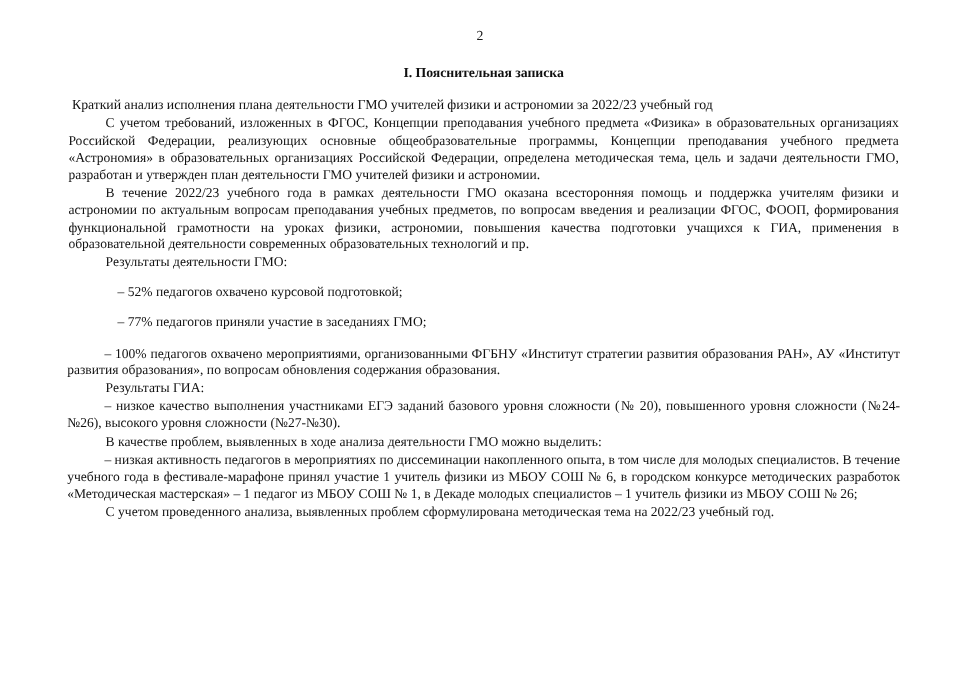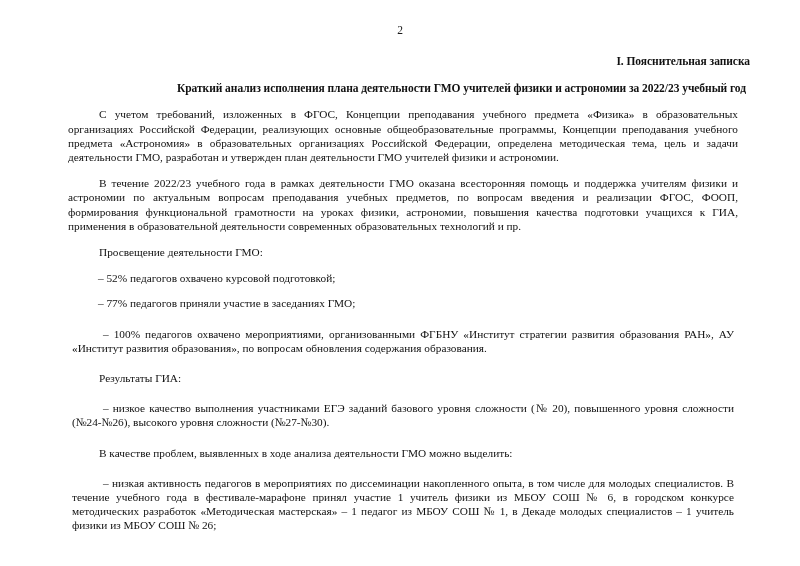--- a/index.html
+++ b/index.html
@@ -36,44 +36,44 @@
     left: 56px;
     width: 694px;
     font-size: 11.3px;
     line-height: 14.2px;
     text-align: justify;
     text-justify: inter-word;
     color: #111111;
   }
   .section-title {
     font-weight: bold;
-    text-align: right;
+    text-align: center;
     margin: 0 0 0 0;
     font-size: 11.5px;
     line-height: 14.2px;
     letter-spacing: -0.05px;
   }
   .spacer-sm { height: 13px; }
   .heading-center {
-    font-weight: bold;
-    text-align: right;
+    font-weight: normal;
+    text-align: left;
     font-size: 11.5px;
     line-height: 14.2px;
     margin: 0;
     letter-spacing: -0.05px;
     padding: 0 4px;
   }
   p.para {
-    margin: 12px;
+    margin: 1px;
     text-indent: 31px;
     text-align: justify;
     text-justify: inter-word;
   }
   p.dash-item {
-    margin: 16px;
+    margin: 0;
     text-indent: 31px;
     text-align: justify;
     text-justify: inter-word;
   }
   p.dash-item-left {
     margin: 11px;
     text-indent: 31px;
     text-align: left;
   }
 </style>
@@ -90,29 +90,30 @@
 
     <div class="spacer-sm"></div>
 
     <div class="heading-center">Краткий анализ исполнения плана деятельности ГМО учителей физики и астрономии за 2022/23 учебный год</div>
 
     <p class="para">С учетом требований, изложенных в ФГОС, Концепции преподавания учебного предмета «Физика» в образовательных организациях Российской Федерации, реализующих основные общеобразовательные программы, Концепции преподавания учебного предмета «Астрономия» в образовательных организациях Российской Федерации, определена методическая тема, цель и задачи деятельности ГМО, разработан и утвержден план деятельности ГМО учителей физики и астрономии.</p>
 
     <p class="para">В течение 2022/23 учебного года в рамках деятельности ГМО оказана всесторонняя помощь и поддержка учителям физики и астрономии по актуальным вопросам преподавания учебных предметов, по вопросам введения и реализации ФГОС, ФООП, формирования функциональной грамотности на уроках физики, астрономии, повышения качества подготовки учащихся к ГИА, применения в образовательной деятельности современных образовательных технологий и пр.</p>
 
 
-    <p class="para">Просвещение деятельности ГМО:</p>
+    <p class="para">Результаты деятельности ГМО:</p>
 
     <p class="dash-item-left">– 52% педагогов охвачено курсовой подготовкой;</p>
     <p class="dash-item-left">– 77% педагогов приняли участие в заседаниях ГМО;</p>
     <p class="dash-item">– 100% педагогов охвачено мероприятиями, организованными ФГБНУ «Институт стратегии развития образования РАН», АУ «Институт развития образования», по вопросам обновления содержания образования.</p>
 
     <p class="para">Результаты ГИА:</p>
 
     <p class="dash-item">– низкое качество выполнения участниками ЕГЭ заданий базового уровня сложности (№ 20), повышенного уровня сложности (№24-№26), высокого уровня сложности (№27-№30).</p>
 
     <p class="para">В качестве проблем, выявленных в ходе анализа деятельности ГМО можно выделить:</p>
 
     <p class="dash-item">– низкая активность педагогов в мероприятиях по диссеминации накопленного опыта, в том числе для молодых специалистов. В течение учебного года в фестивале-марафоне принял участие 1 учитель физики из МБОУ СОШ № 6, в городском конкурсе методических разработок «Методическая мастерская» – 1 педагог из МБОУ СОШ № 1, в Декаде молодых специалистов – 1 учитель физики из МБОУ СОШ № 26;</p>
 
+    <p class="para">С учетом проведенного анализа, выявленных проблем сформулирована методическая тема на 2022/23 учебный год.</p>
 
   </div>
 </div>
 
 </body></html>

